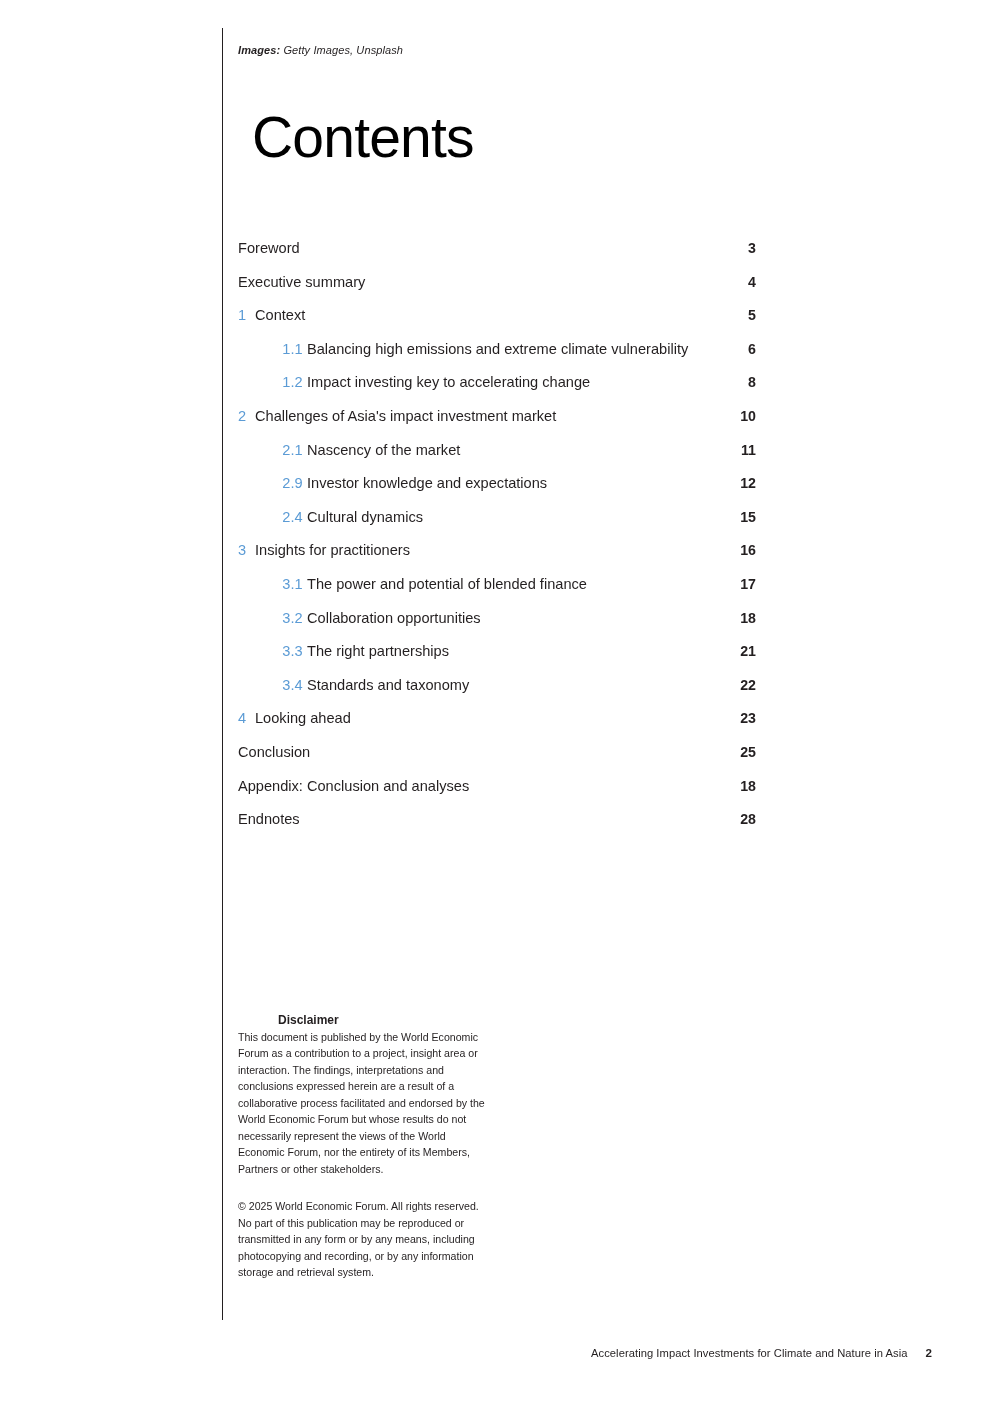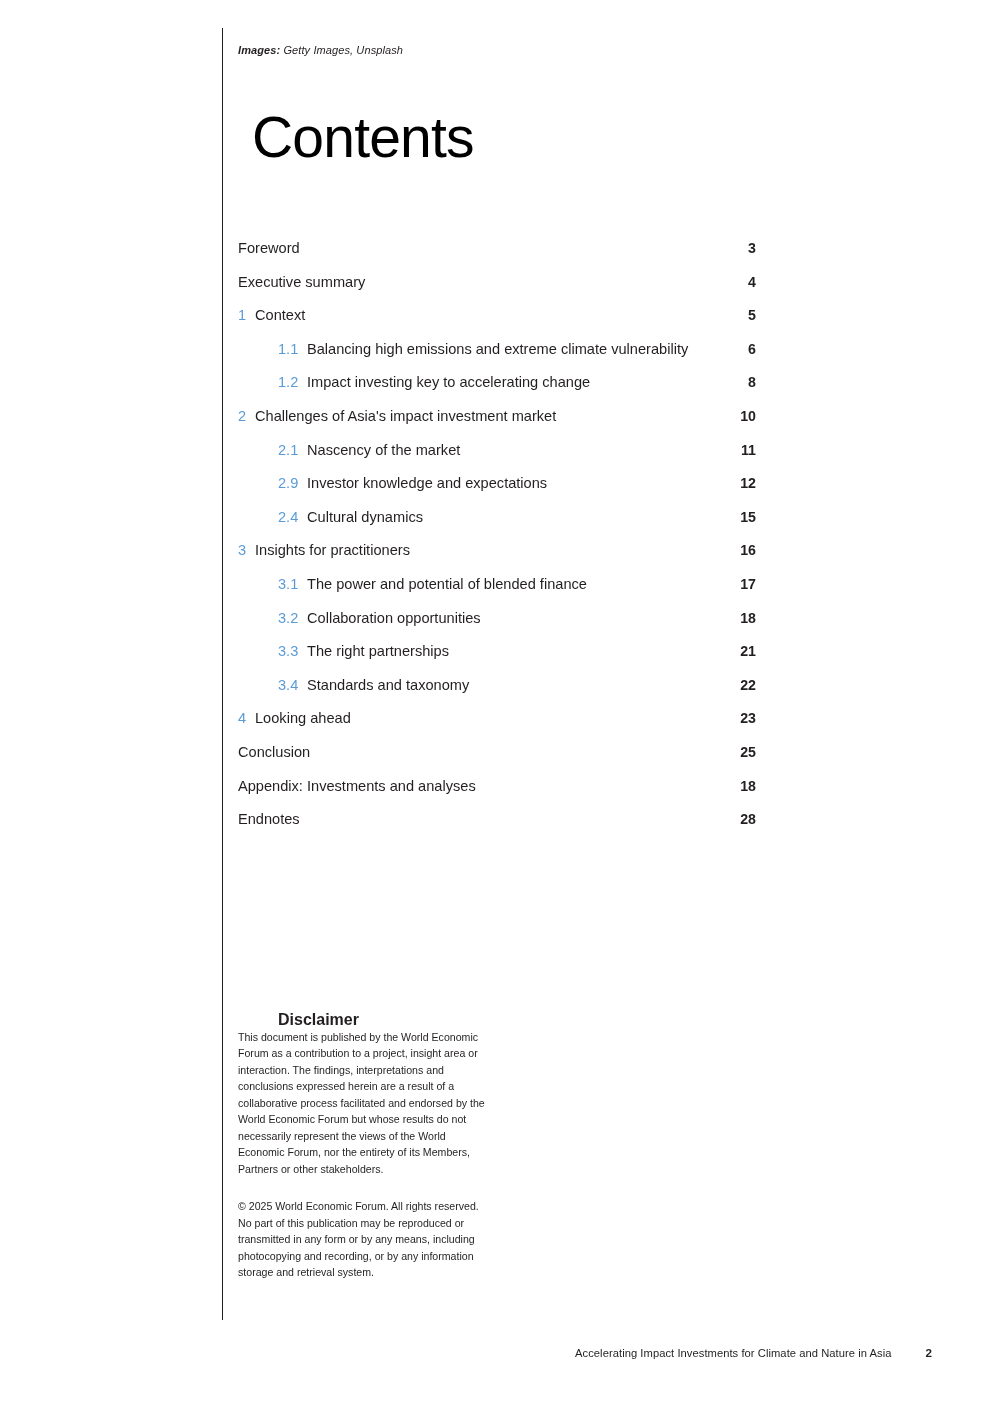--- a/index.html
+++ b/index.html
@@ -84,54 +84,55 @@
     color: #5b9bd5;
     flex: none;
   }
   .lvl1 .lbl { margin-left: 0px; }
 
   .lvl2 { padding-left: 40px; }
   .lvl2 .num-box {
     width: 29px;
     color: #5b9bd5;
     flex: none;
+    text-align: center;
   }
   .lvl2 .lbl { margin-left: 0px; }
 
   .disclaimer {
     position: absolute;
     left: 238px;
     top: 1012px;
     width: 250px;
     font-size: 10.6px;
     line-height: 16.5px;
     color: #231f20;
   }
   .disclaimer .dtitle {
     font-weight: bold;
-    font-size: 16px;
+    font-size: 12px;
     margin-bottom: 0px;
     padding-left: 40px;
   }
   .disclaimer p {
     margin: 0;
   }
   .disclaimer p.second {
     margin-top: 21px;
   }
 
   .footer {
     position: absolute;
     right: 60px;
     bottom: 44px;
     font-size: 11.2px;
     color: #231f20;
     display: flex;
     align-items: baseline;
-    gap: 34px;
+    gap: 18px;
   }
   .footer .ftext { letter-spacing: 0.05px; }
   .footer .fpage { font-weight: bold; font-size: 11.6px; }
 </style>
 </head>
 <body>
 
 <div class="page">
 
   <div class="vrule"></div>
@@ -236,21 +237,21 @@
     </div>
 
     <div class="toc-row lvl0">
 
       <span class="lbl">Conclusion</span>
       <span class="pg">25</span>
     </div>
 
     <div class="toc-row lvl0">
 
-      <span class="lbl">Appendix: Investments and analyses</span>
+      <span class="lbl">Appendix: Conclusion and analyses</span>
       <span class="pg">18</span>
     </div>
 
 
     <div class="toc-row lvl0">
 
       <span class="lbl">Endnotes</span>
       <span class="pg">28</span>
     </div>
 

